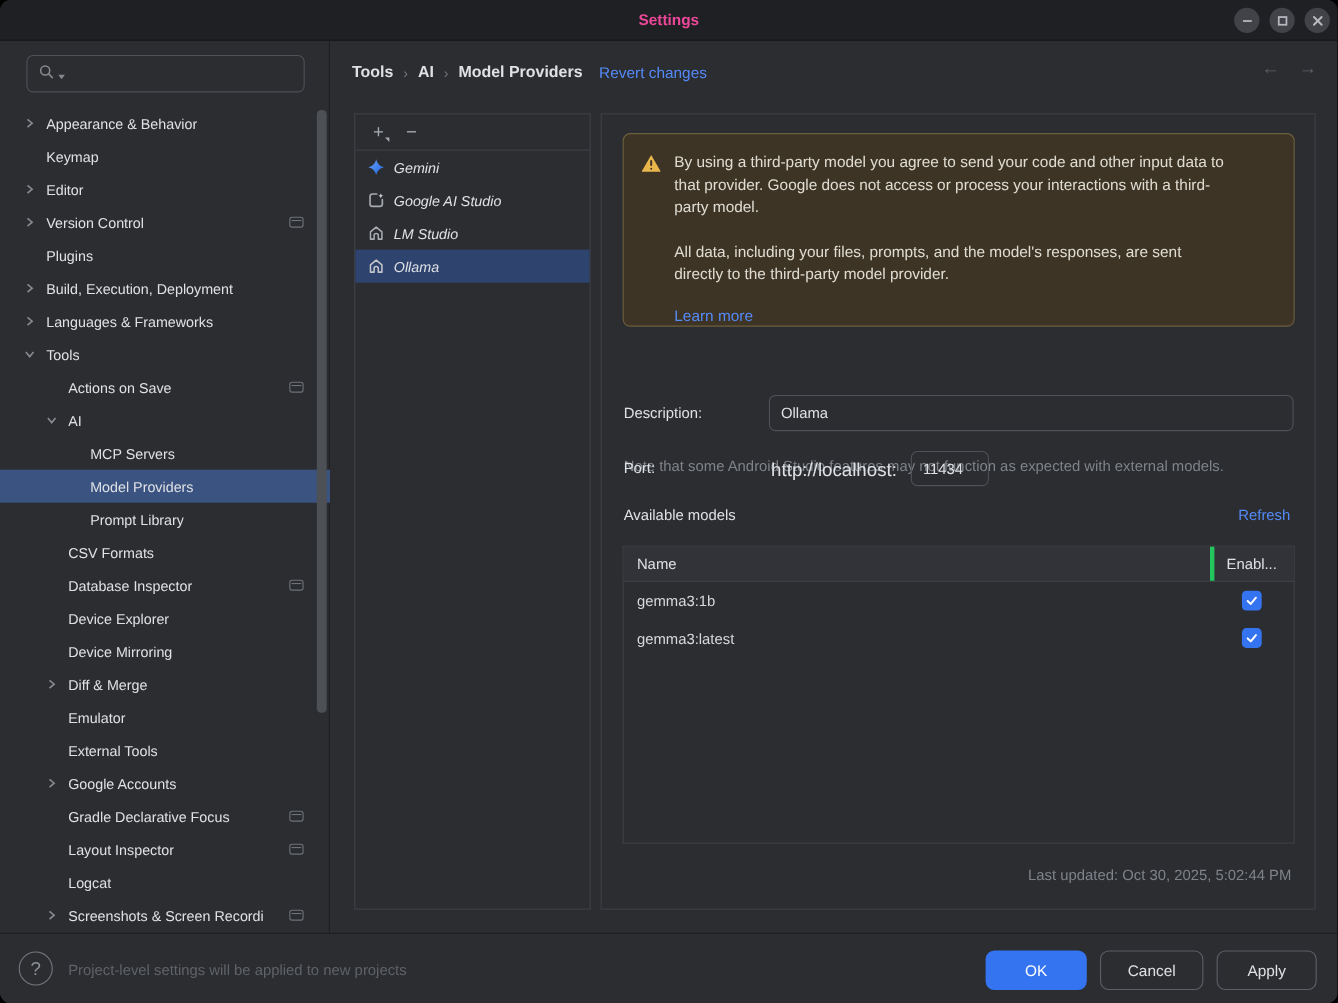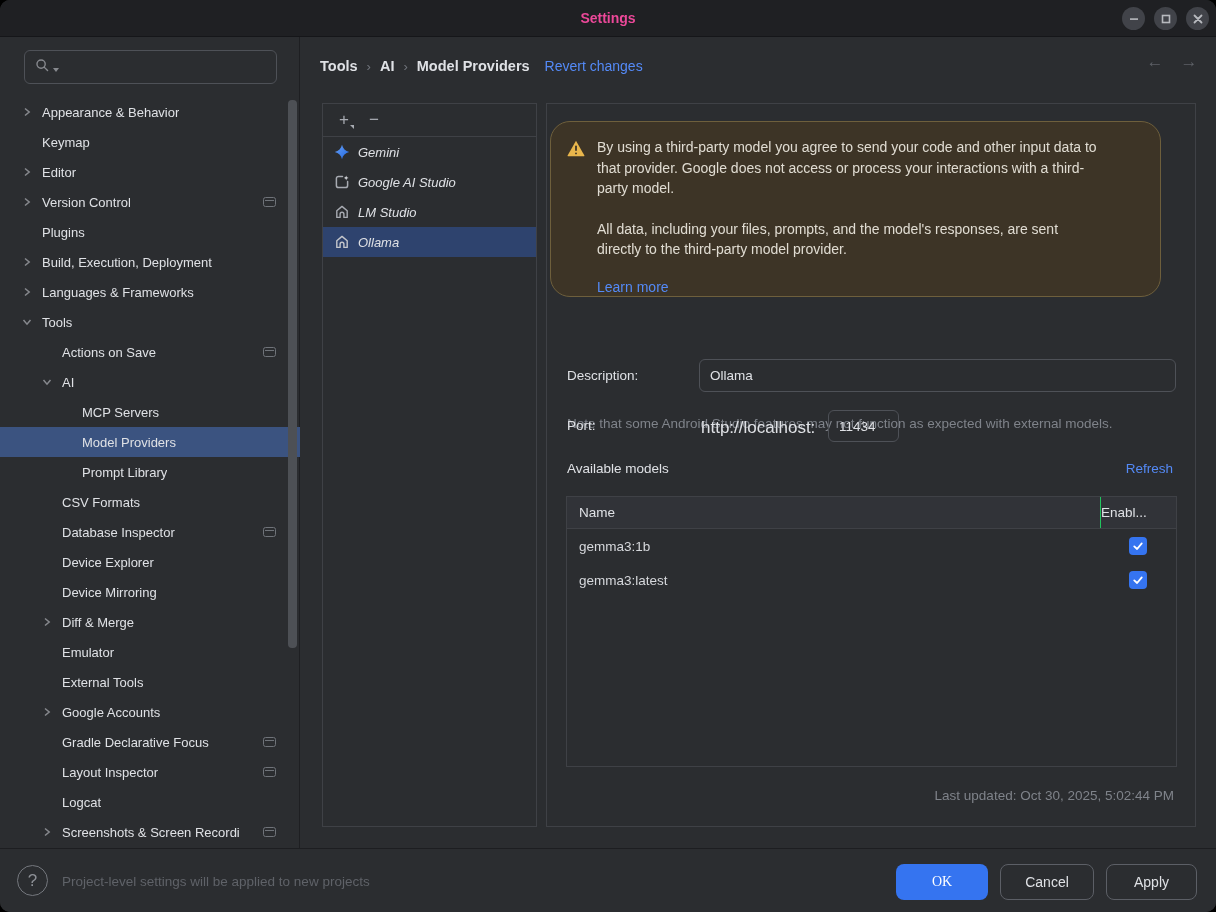--- a/index.html
+++ b/index.html
@@ -43,48 +43,48 @@
   .providers-card{left:322px;top:103px;width:215px;height:724px;}
   .list-toolbar{height:33px;border-bottom:1px solid #3f4146;display:flex;align-items:center;padding-left:6px;}
   .tool-btn{width:30px;height:26px;display:flex;align-items:center;justify-content:center;color:#a8abb2;font-size:17px;cursor:pointer;position:relative;border-radius:4px;}
   .tool-btn .dd{position:absolute;right:5px;bottom:4px;width:0;height:0;border-left:4px solid transparent;border-top:4px solid #a8abb2;}
   .provider-row{display:flex;align-items:center;height:30px;padding-left:11px;gap:8px;cursor:pointer;font-style:italic;}
   .provider-row.selected{background:#2e436e;}
   .provider-row .p-icon{width:16px;height:16px;flex:none;display:flex;align-items:center;justify-content:center;}
 
   
   .detail-card{left:546px;top:103px;width:650px;height:724px;}
-  .warn-box{position:absolute;left:3px;top:17px;width:611px;height:176px;background:#3d3426;border:1px solid #6e5f3c;border-radius:20px;padding:15px 16px 0 16px;display:flex;gap:12px;}
+  .warn-box{position:absolute;left:19px;top:17px;width:611px;height:176px;background:#3d3426;border:1px solid #6e5f3c;border-radius:7px;padding:15px 16px 0 16px;display:flex;gap:12px;}
   .warn-text{color:#e0dcd2;font-size:14px;line-height:1.47;}
   .warn-text .para{max-width:505px;}
   .warn-text .para+.para{margin-top:20px;}
   .learn-more{display:inline-block;margin-top:17px;color:#548af7;cursor:pointer;font-size:14px;}
   .note-line{position:absolute;left:20px;top:312px;width:611px;color:#7f838a;font-size:13.5px;}
   .field-label{position:absolute;left:20px;font-size:13.5px;color:#dfe1e5;}
   .text-input{background:transparent;border:1px solid #4e5157;border-radius:6px;color:#dfe1e5;font:inherit;font-size:13.5px;padding:0 10px;outline:none;}
   .desc-input{position:absolute;left:152px;top:255px;width:477px;height:33px;}
   .port-prefix{position:absolute;left:154px;top:314px;font-size:17px;color:#dfe1e5;}
   .port-input{position:absolute;left:281px;top:306px;width:71px;height:32px;}
   .models-label{position:absolute;left:20px;top:357px;font-size:13.5px;color:#dfe1e5;}
   .refresh-link{position:absolute;right:22px;top:357px;color:#548af7;font-size:13.5px;cursor:pointer;}
   .models-table{position:absolute;left:19px;top:392px;width:611px;height:271px;border:1px solid #3f4146;}
   .mt-header{display:flex;height:32px;background:#313338;border-bottom:1px solid #3f4146;align-items:center;font-size:13.5px;color:#dfe1e5;}
   .mt-col-name{flex:1;padding-left:12px;}
-  .mt-col-enabled{width:76px;border-left:1px solid #22c55e;align-self:stretch;display:flex;align-items:center;}
+  .mt-col-enabled{width:76px;padding-left:11px;border-left:4px solid #22c55e;align-self:stretch;display:flex;align-items:center;}
   .mt-row{display:flex;height:34px;align-items:center;font-size:13.5px;color:#d6d8dc;}
   .mt-row .mt-col-enabled{border-left:none;justify-content:center;padding-left:0;}
   .checkbox{width:18px;height:18px;border-radius:4px;background:#3574f0;display:flex;align-items:center;justify-content:center;cursor:pointer;}
   .last-updated{position:absolute;right:21px;top:684px;color:#7f838a;font-size:13.5px;}
 
   
   .footer{position:absolute;left:0;bottom:0;width:100%;height:64px;border-top:1px solid #1d1e21;background:#2b2d30;}
   .help-circle{position:absolute;left:17px;top:16px;width:31px;height:31px;border:1.6px solid #74777d;border-radius:50%;display:flex;align-items:center;justify-content:center;color:#8e9197;font-size:17px;cursor:pointer;}
   .footer-hint{position:absolute;left:62px;top:0;height:64px;display:flex;align-items:center;color:#5f6268;font-size:13.5px;}
   .btn{position:absolute;top:15px;height:36px;border-radius:8px;font-size:14px;display:flex;align-items:center;justify-content:center;cursor:pointer;}
-  .btn-primary{left:896px;width:92px;background:#3574f0;color:#fff;font-family:Liberation Serif, serif;}
+  .btn-primary{left:896px;width:92px;background:#3574f0;color:#fff;}
   .btn-outline{background:transparent;border:1px solid #5c5f66;color:#dfe1e5;}
   .btn-cancel{left:1000px;width:94px;}
   .btn-apply{left:1106px;width:91px;}
 </style>
 </head>
 <body>
 
 <div class="window">
 
   <div class="titlebar">

